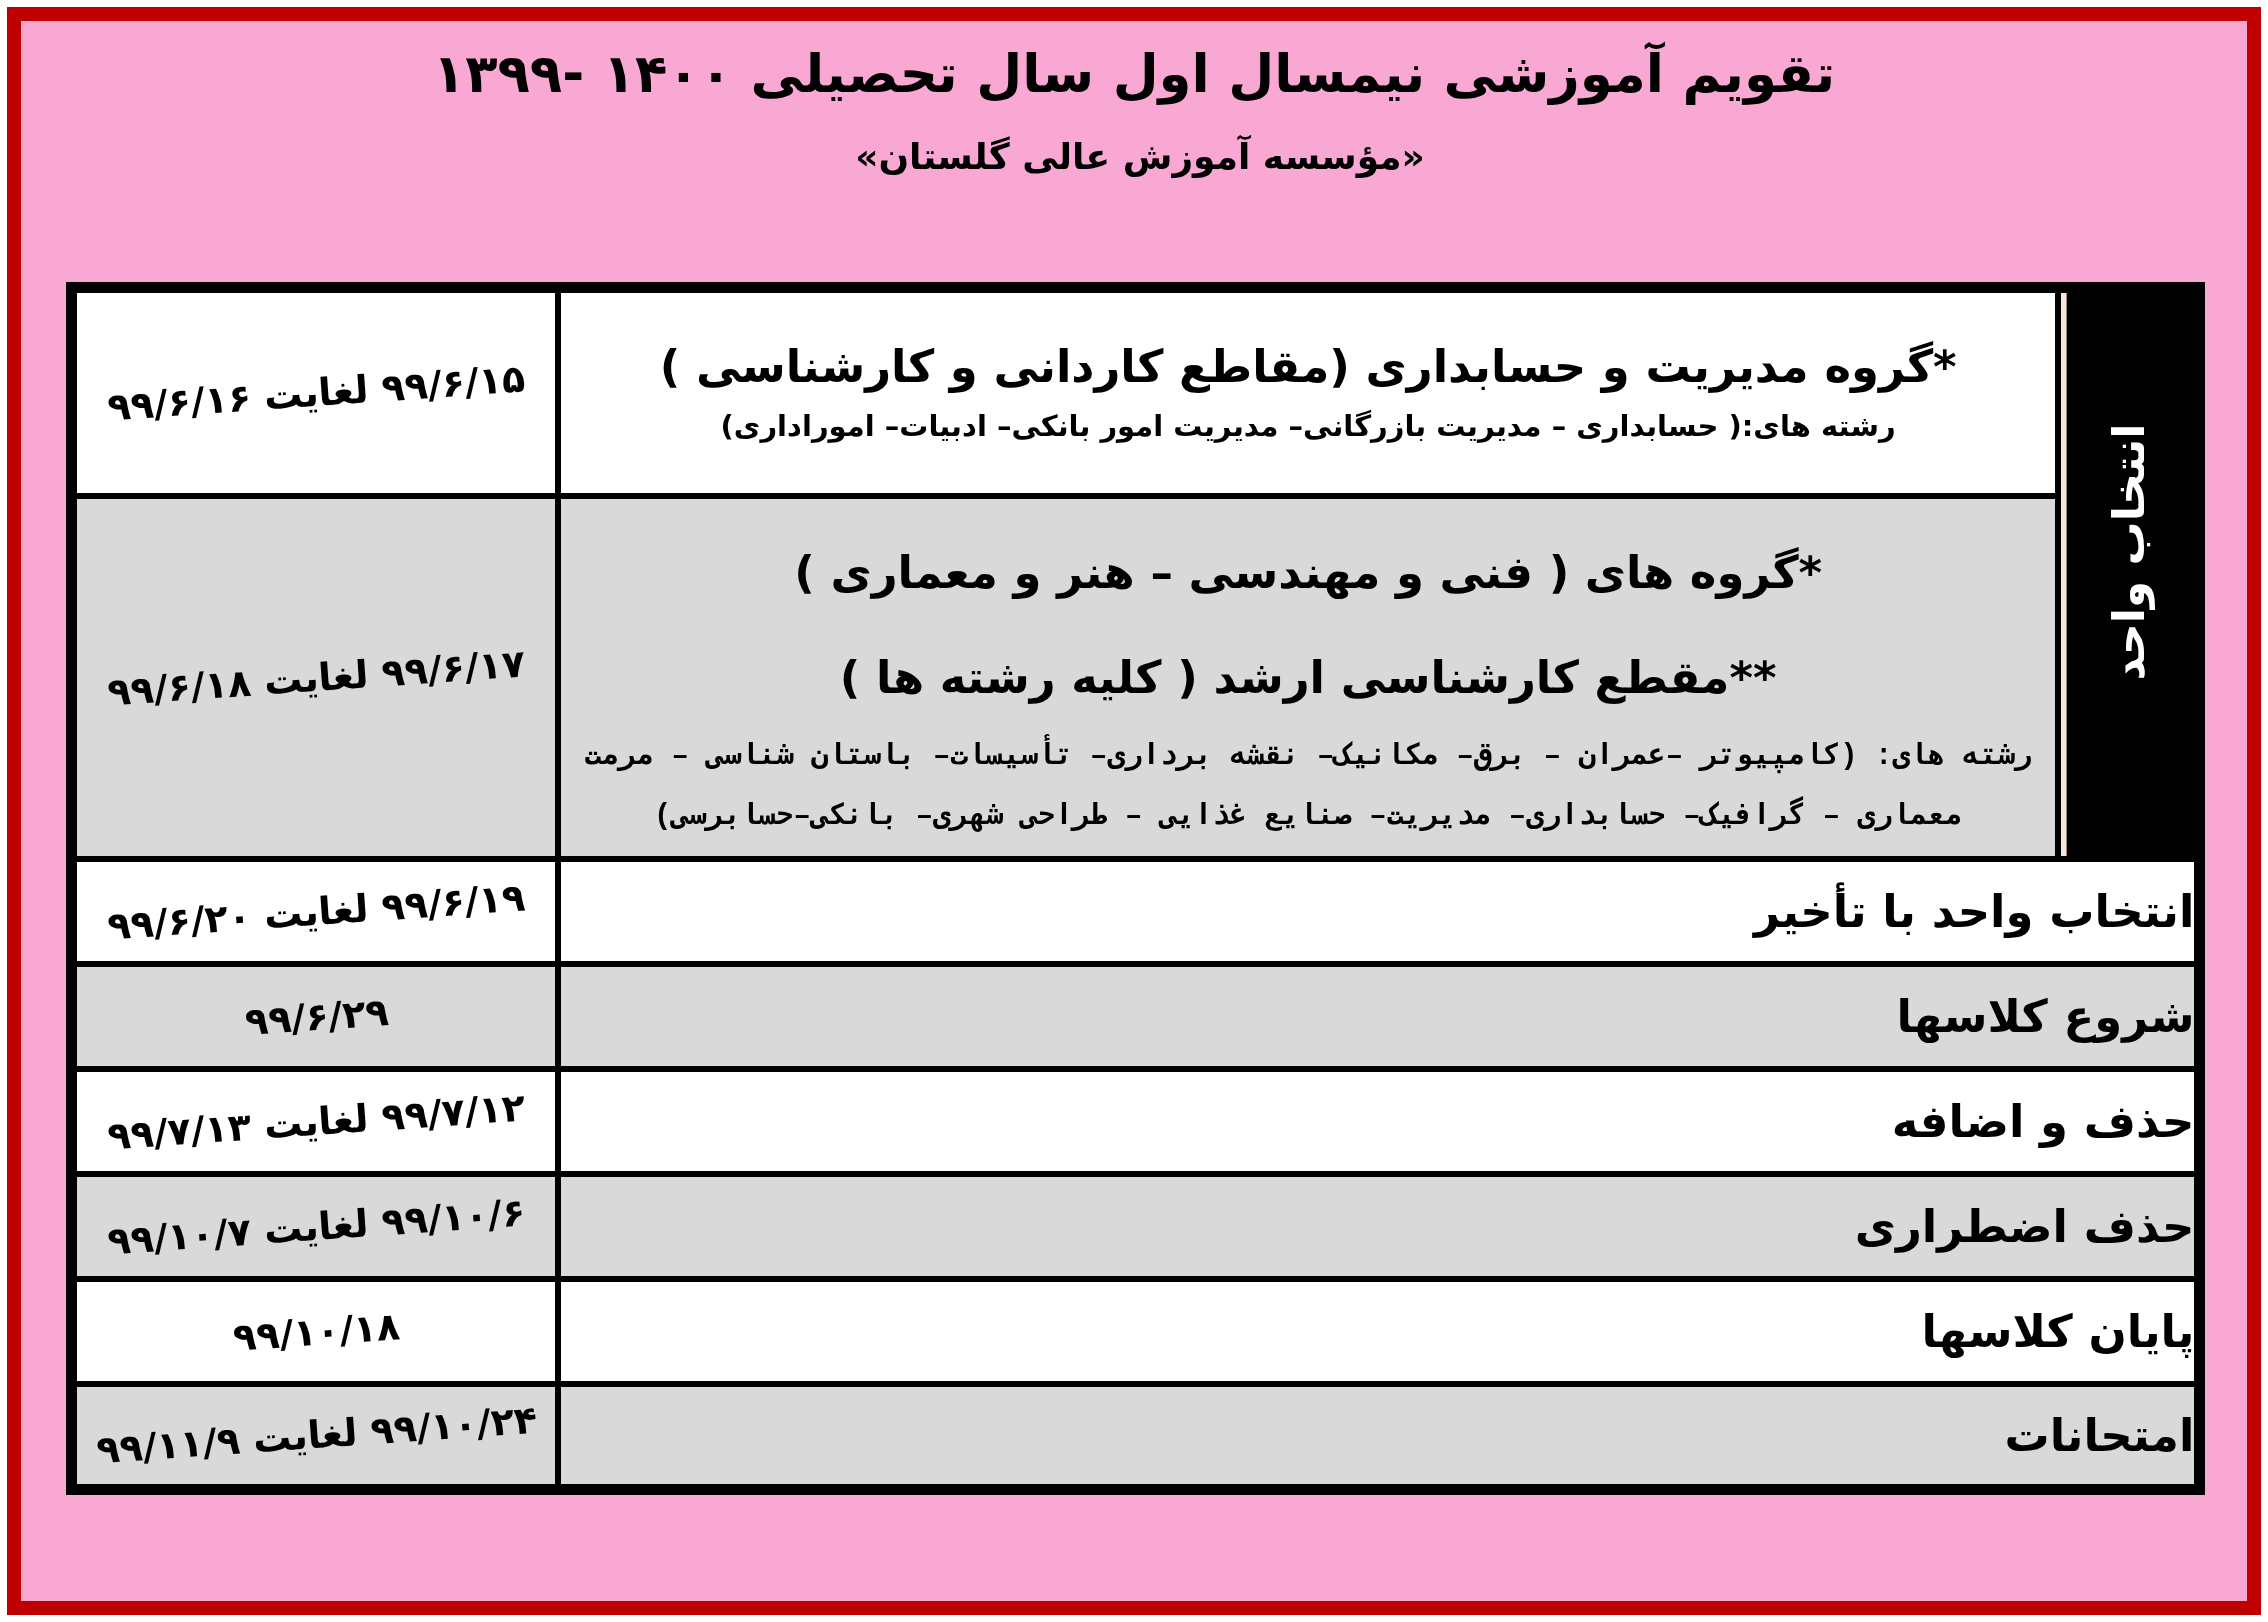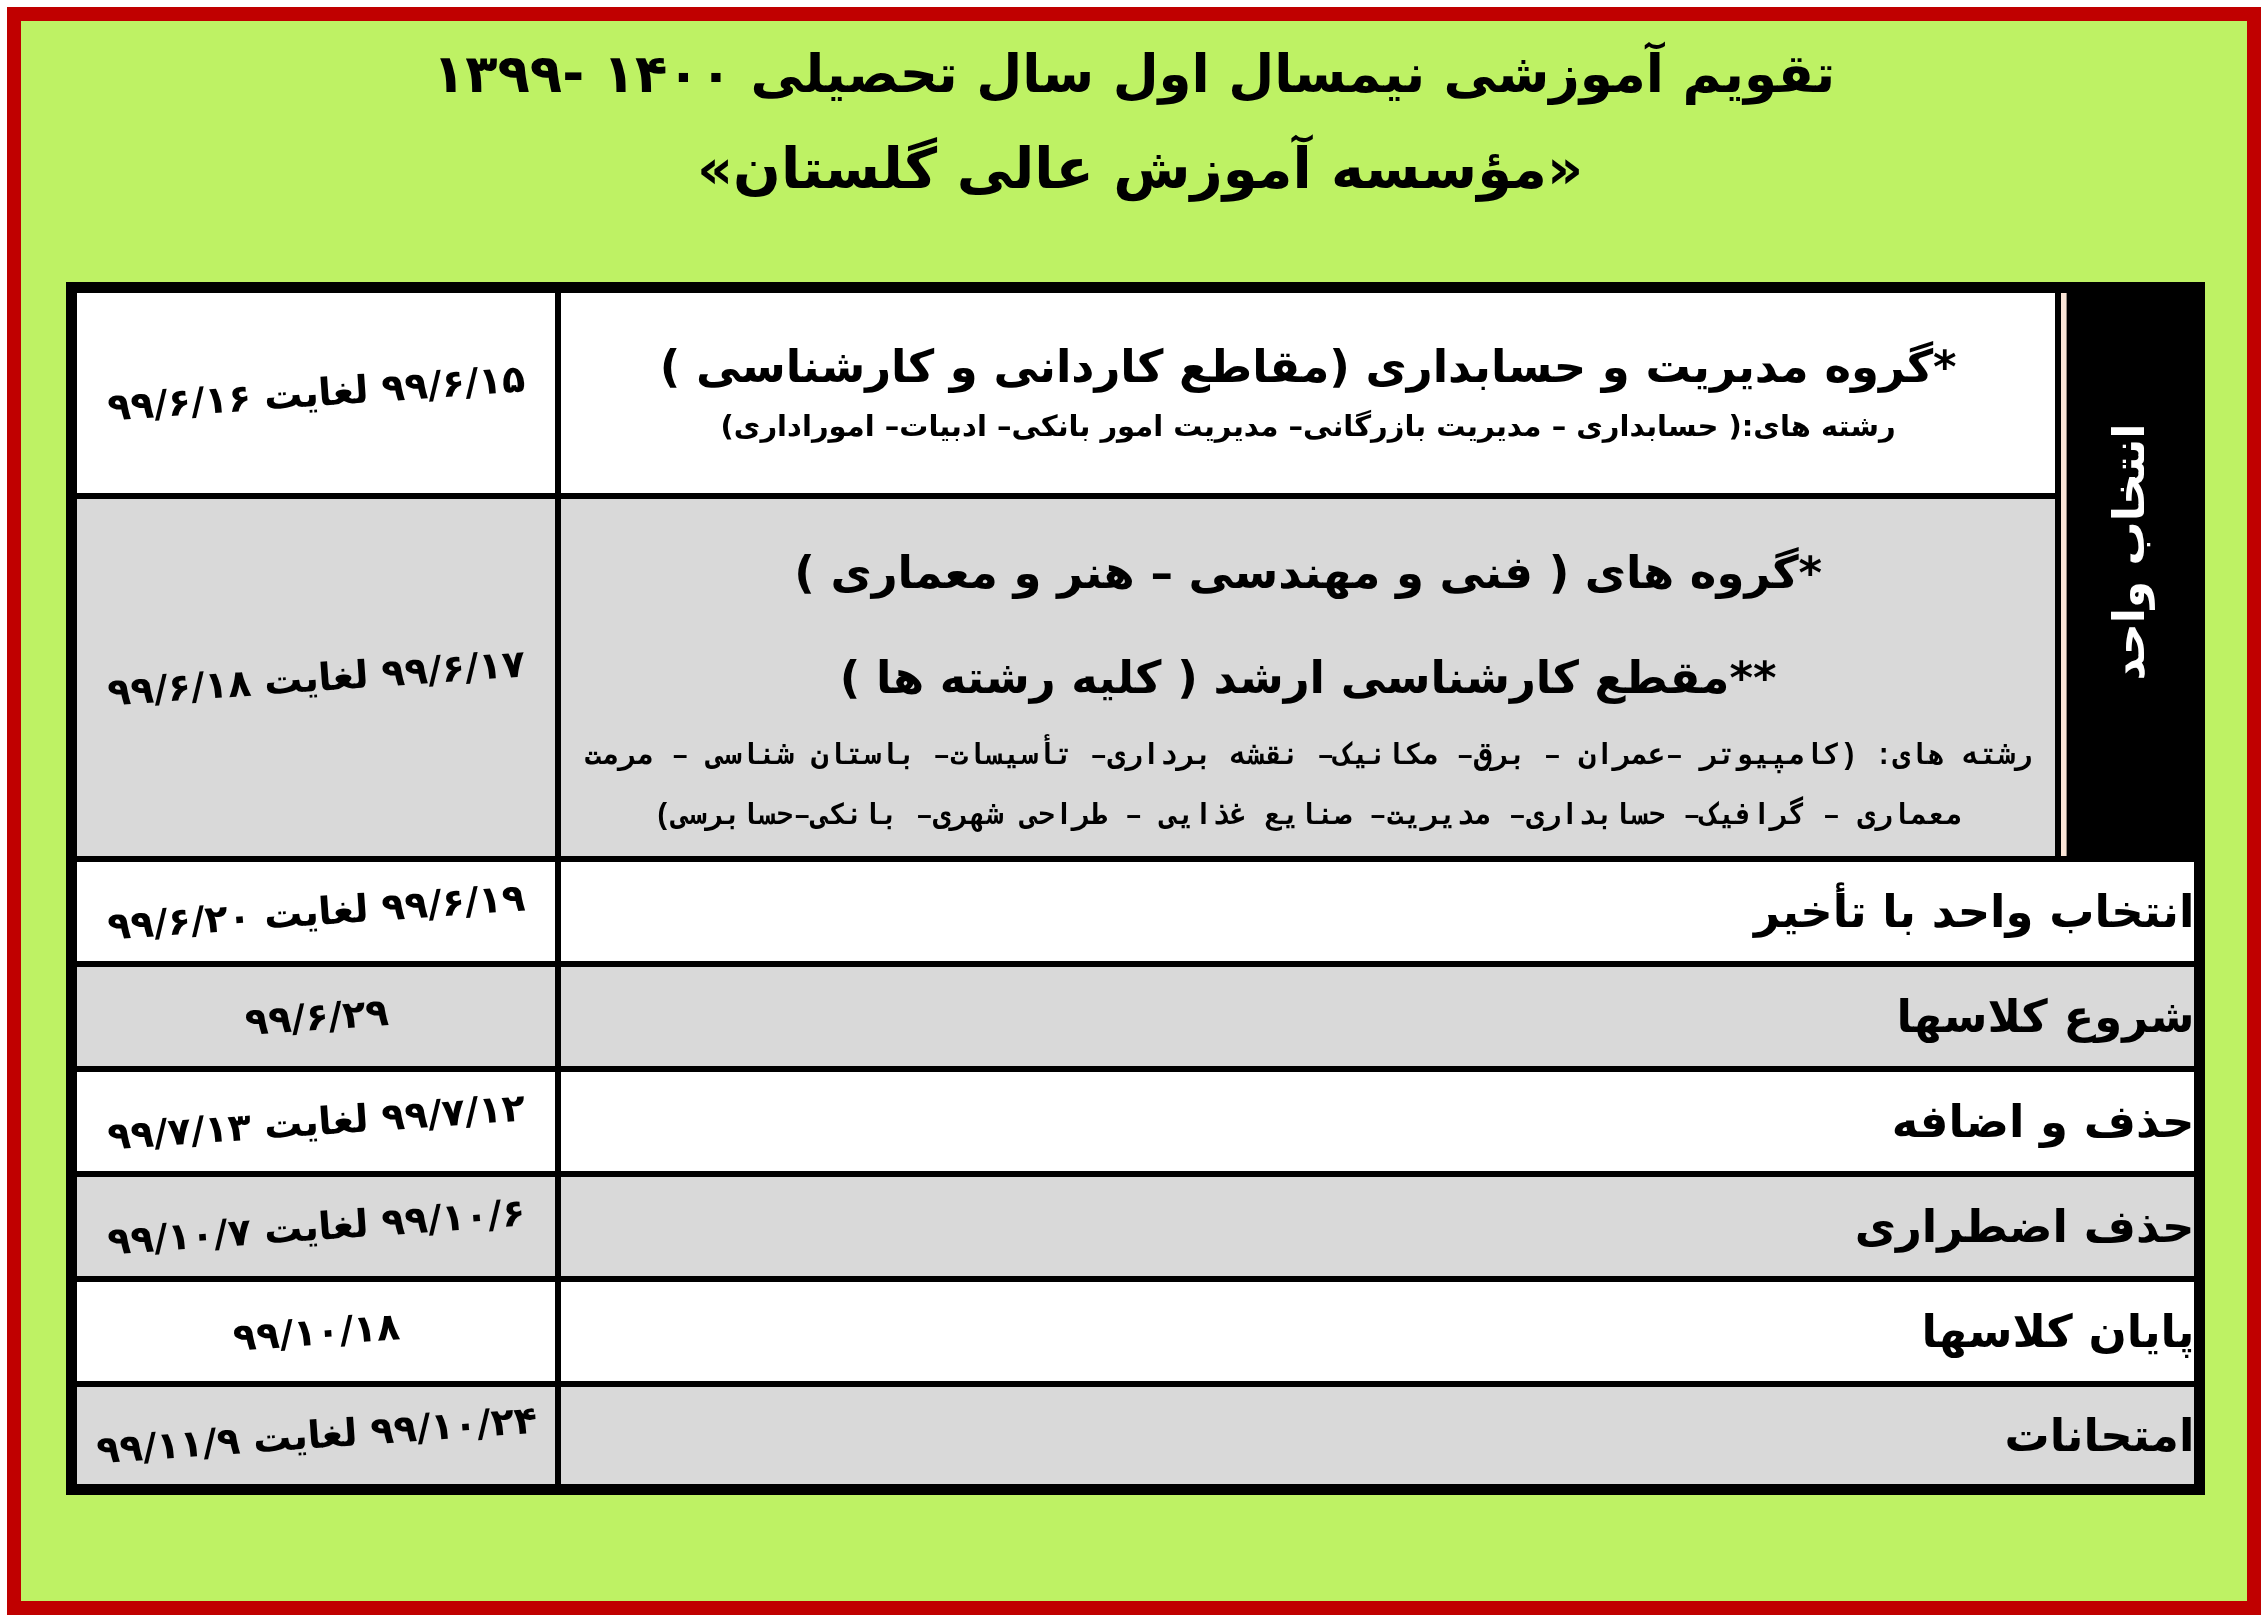--- a/index.html
+++ b/index.html
@@ -9,35 +9,35 @@
     height: 1622px;
     background: #ffffff;
     font-family: "DejaVu Sans", sans-serif;
     direction: rtl;
     overflow: hidden;
   }
   .frame {
     position: absolute;
     inset: 6.6px;
     border: 14px solid #c00000;
-    background: #bef264;
+    background: #f9a8d4;
     box-sizing: border-box;
   }
   .title {
     text-align: center;
     font-weight: bold;
     font-size: 53px;
     color: #000000;
     margin-top: 22.6px;
     letter-spacing: 0;
   }
   .subtitle {
     text-align: center;
     font-weight: bold;
-    font-size: 56px;
+    font-size: 36px;
     color: #000000;
     margin-top: 32px;
     padding-left: 12px;
   }
   table.calendar {
     position: absolute;
     top: 261px;
     right: 42px;
     width: 2139px;
     border-collapse: collapse;

